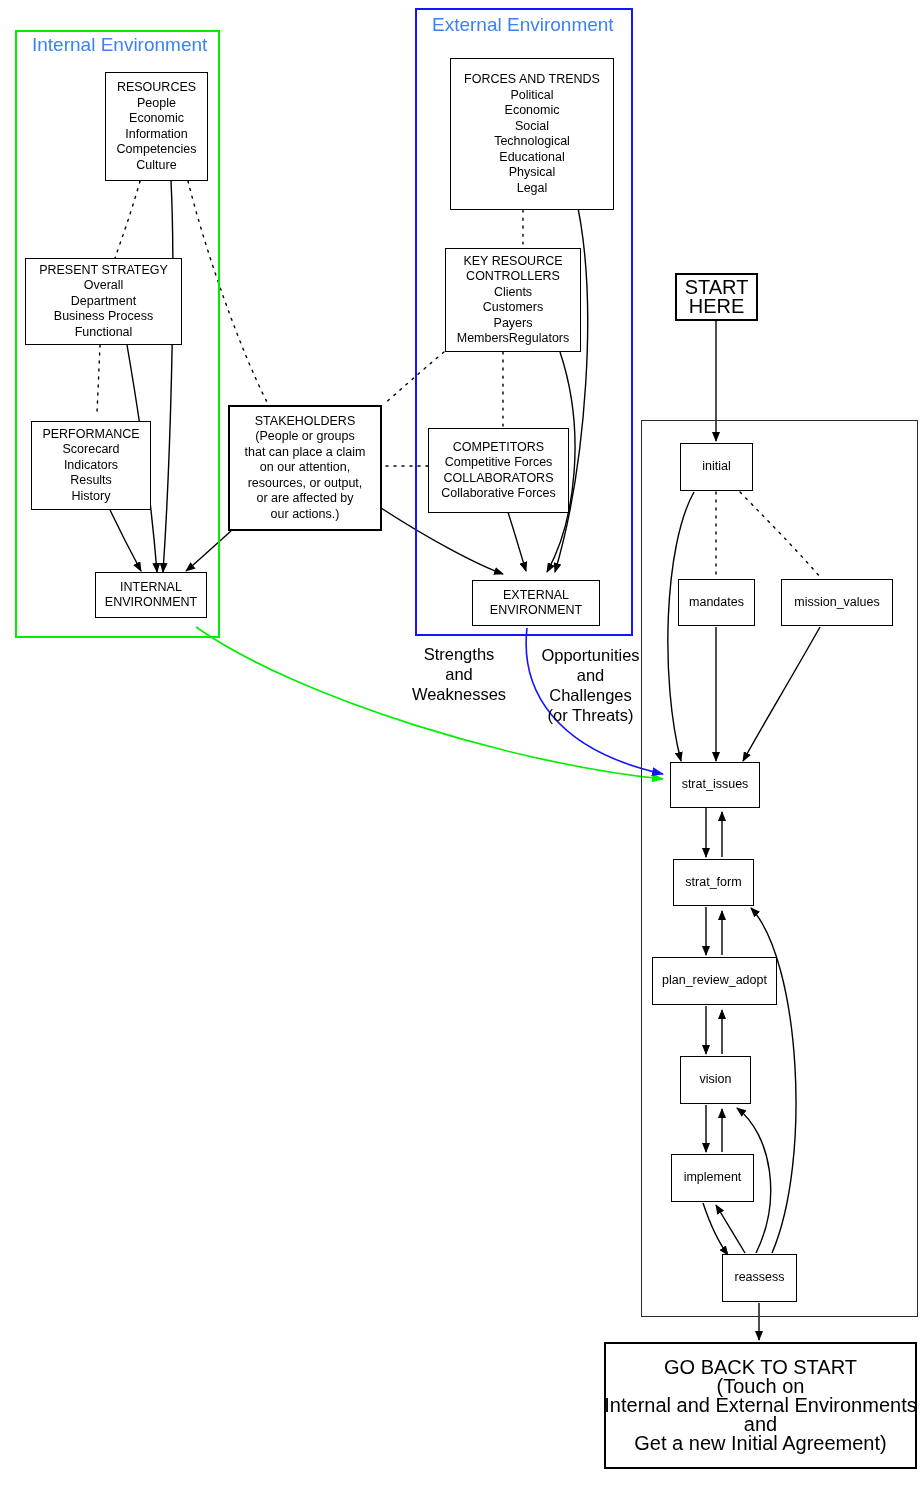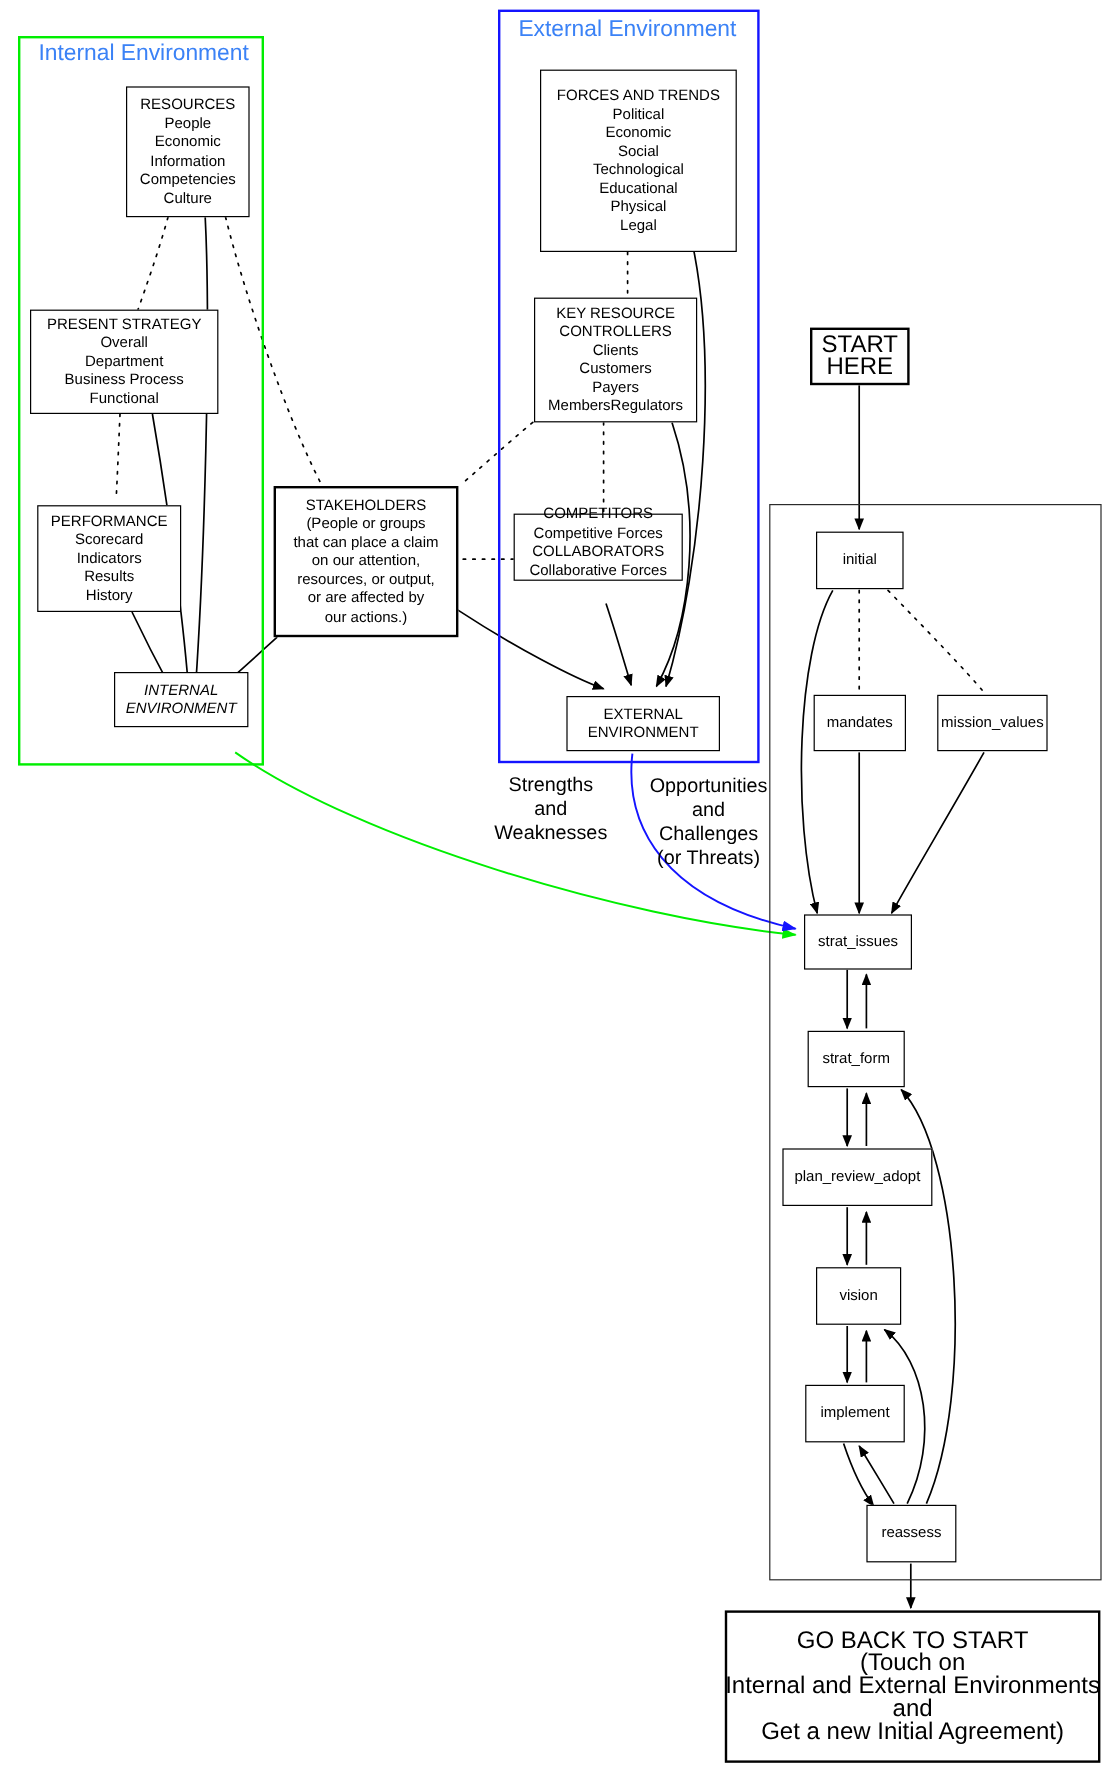--- a/index.html
+++ b/index.html
@@ -180,21 +180,21 @@
   </div>
 
   <div class="node" style="left:31px;top:421px;width:120px;height:89px;">
     <span class="ln">PERFORMANCE</span>
     <span class="ln">Scorecard</span>
     <span class="ln">Indicators</span>
     <span class="ln">Results</span>
     <span class="ln">History</span>
   </div>
 
-  <div class="node" style="left:95px;top:560px;width:112px;height:46px;font-style:italic;">
+  <div class="node" style="left:95px;top:572px;width:112px;height:46px;">
     <span class="ln">INTERNAL</span>
     <span class="ln">ENVIRONMENT</span>
   </div>
 
   <div class="node" style="left:450px;top:58px;width:164px;height:152px;">
     <span class="ln">FORCES AND TRENDS</span>
     <span class="ln">Political</span>
     <span class="ln">Economic</span>
     <span class="ln">Social</span>
     <span class="ln">Technological</span>
@@ -205,21 +205,21 @@
 
   <div class="node" style="left:445px;top:248px;width:136px;height:104px;">
     <span class="ln">KEY RESOURCE</span>
     <span class="ln">CONTROLLERS</span>
     <span class="ln">Clients</span>
     <span class="ln">Customers</span>
     <span class="ln">Payers</span>
     <span class="ln">MembersRegulators</span>
   </div>
 
-  <div class="node" style="left:428px;top:428px;width:141px;height:56px;justify-content:flex-end;">
+  <div class="node" style="left:428px;top:428px;width:141px;height:85px;">
     <span class="ln">COMPETITORS</span>
     <span class="ln">Competitive Forces</span>
     <span class="ln">COLLABORATORS</span>
     <span class="ln">Collaborative Forces</span>
   </div>
 
   <div class="node" style="left:472px;top:580px;width:128px;height:46px;text-align:center;">
     <span class="ln">EXTERNAL</span>
     <span class="ln">ENVIRONMENT</span>
   </div>
@@ -253,21 +253,21 @@
   </div>
 
   <div class="node" style="left:680px;top:443px;width:73px;height:48px;">
     <span class="ln">initial</span>
   </div>
 
   <div class="node" style="left:678px;top:579px;width:77px;height:47px;">
     <span class="ln">mandates</span>
   </div>
 
-  <div class="node" style="left:781px;top:579px;width:92px;height:47px;">
+  <div class="node" style="left:781px;top:579px;width:112px;height:47px;">
     <span class="ln">mission_values</span>
   </div>
 
   <div class="node" style="left:670px;top:762px;width:90px;height:46px;">
     <span class="ln">strat_issues</span>
   </div>
 
   <div class="node" style="left:673px;top:859px;width:81px;height:47px;">
     <span class="ln">strat_form</span>
   </div>

